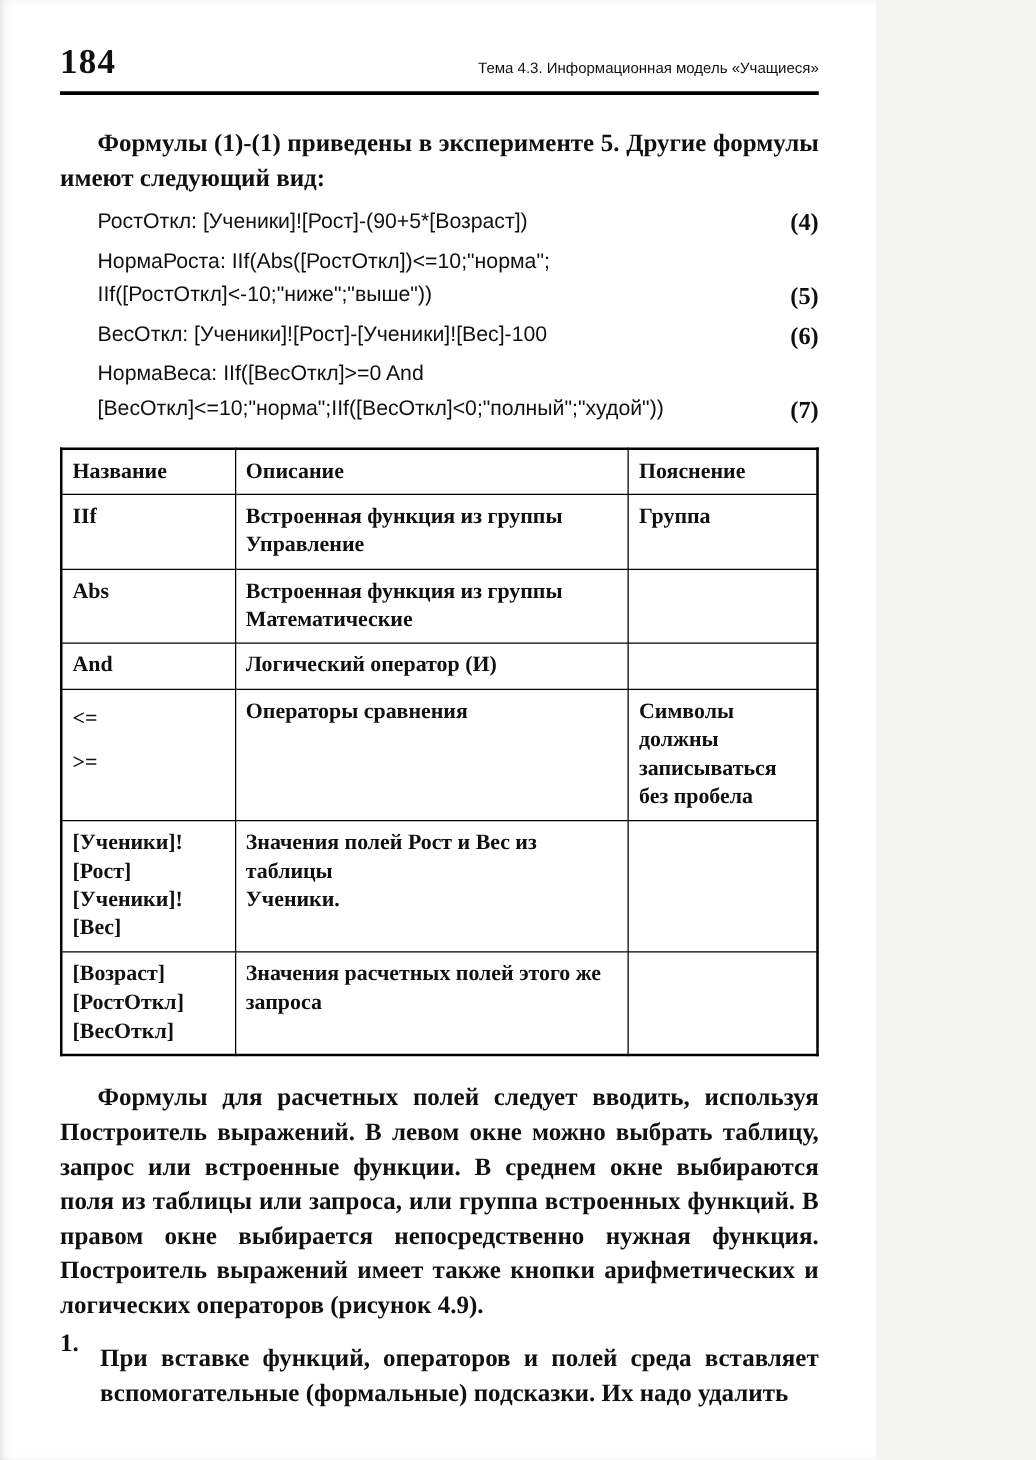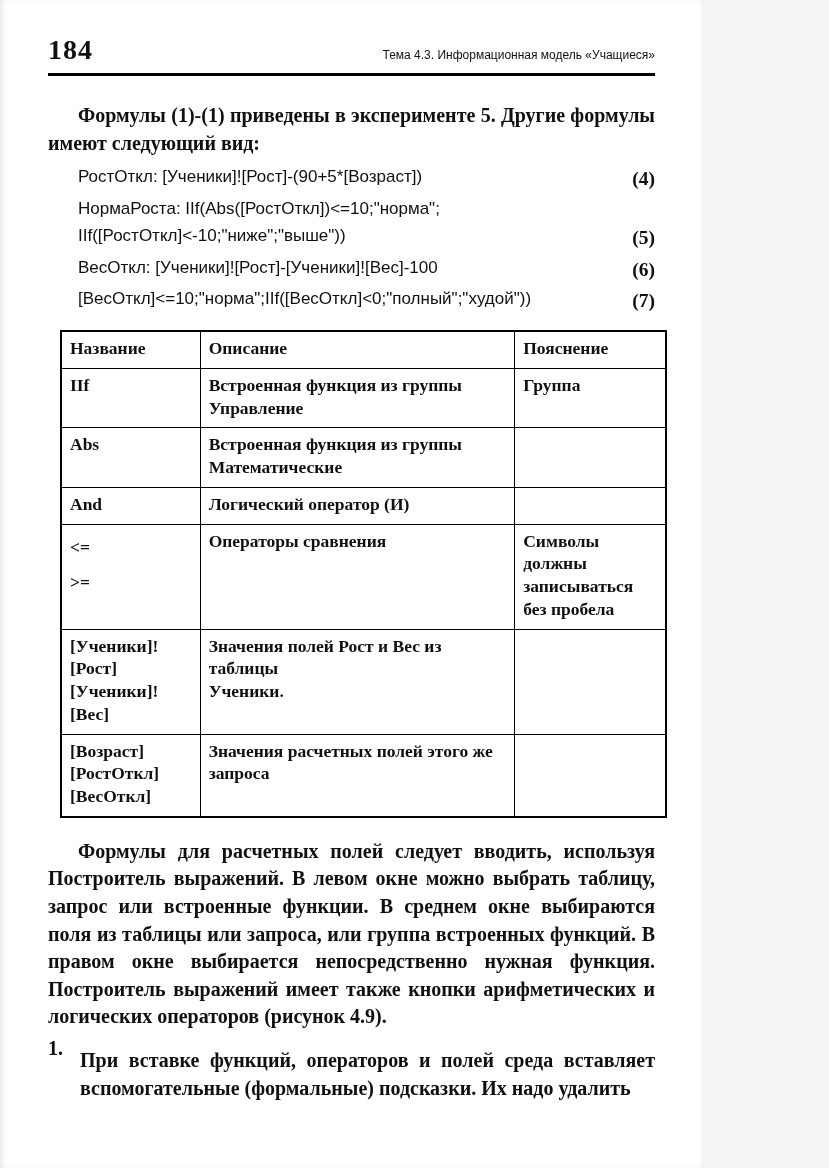--- a/index.html
+++ b/index.html
@@ -64,21 +64,21 @@
   .formula-number {
     font-family: "Liberation Serif", serif;
     font-weight: 700;
     font-size: 19.5px;
   }
   
   .func-table {
     width: 100%;
     border-collapse: collapse;
     border: 2px solid #000;
-    margin: 13px 0 20px 12px;
+    margin: 13px 0 20px 0;
   }
   .func-table col.c1 { width: 23%; }
   .func-table col.c2 { width: 52%; }
   .func-table col.c3 { width: 25%; }
   .func-table th, .func-table td {
     border: 1px solid #000;
     padding: 5px 8px 8px 8px;
     font-size: 17.5px;
     font-weight: 700;
     text-align: left;
@@ -122,20 +122,24 @@
     </div>
     <div class="formula-line">
       <span class="formula-text">IIf([РостОткл]&lt;-10;"ниже";"выше"))</span>
       <span class="formula-number">(5)</span>
     </div>
     <div class="formula-line">
       <span class="formula-text">ВесОткл: [Ученики]![Рост]-[Ученики]![Вес]-100</span>
       <span class="formula-number">(6)</span>
     </div>
     <div class="formula-line">
+      <span class="formula-text">НормаВеса: IIf([ВесОткл]&gt;=0 And</span>
+      <span class="formula-number"></span>
+    </div>
+    <div class="formula-line">
       <span class="formula-text">[ВесОткл]&lt;=10;"норма";IIf([ВесОткл]&lt;0;"полный";"худой"))</span>
       <span class="formula-number">(7)</span>
     </div>
   </div>
 
 
   <table class="func-table">
     <colgroup>
         <col class="c1">
         <col class="c2">

